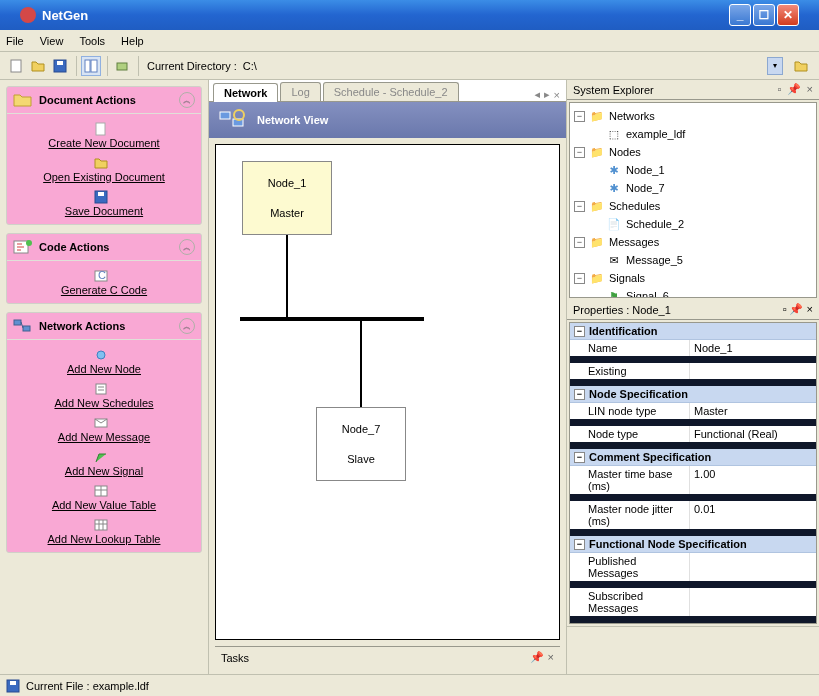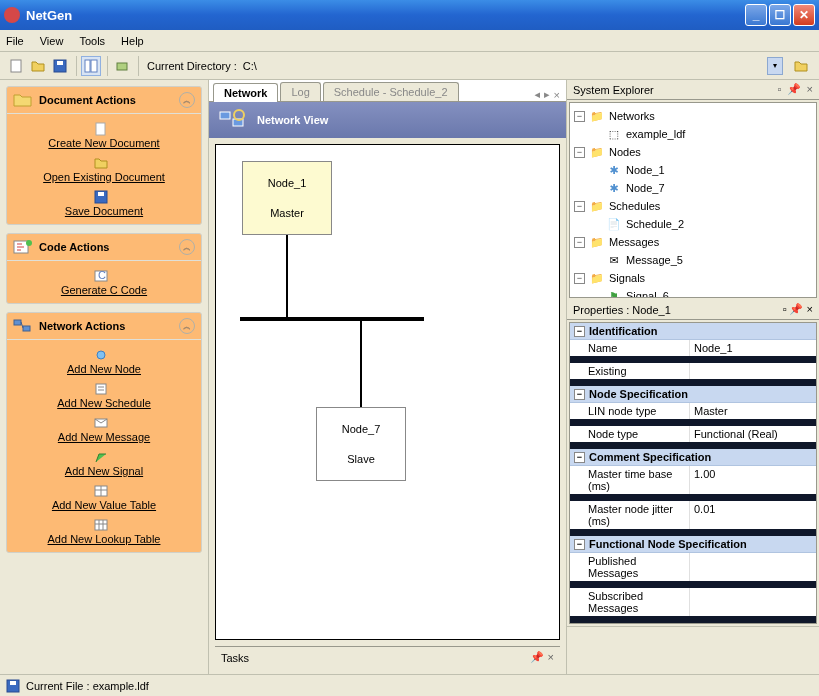--- a/index.html
+++ b/index.html
@@ -1,19 +1,19 @@
 <!DOCTYPE html>
 <html><head>
 <meta charset="utf-8">
 <style>
 * { box-sizing: border-box; margin: 0; padding: 0; font-family: Tahoma, Arial, sans-serif; font-size: 11px; }
 body { background: #ece9d8; width: 819px; height: 696px; overflow: hidden; }
 
 
-.titlebar { height: 30px; background: linear-gradient(to bottom, #3b8de6 0%, #2365d0 50%, #1f5dc2 100%); display: flex; align-items: center; padding: 0 4px; color: #fff; }
+.titlebar { height: 30px; background: linear-gradient(to bottom, #3b8de6 0%, #2365d0 50%, #1f5dc2 100%); display: flex; align-items: center; padding: 0 20px; color: #fff; }
 .titlebar .icon { width: 16px; height: 16px; background: #d44848; border-radius: 50%; margin-right: 6px; }
 .titlebar .title { font-weight: bold; font-size: 13px; flex: 1; }
 .titlebar .btn { width: 22px; height: 22px; margin-left: 2px; border: 1px solid #fff; border-radius: 3px; display: flex; align-items: center; justify-content: center; font-weight: bold; font-size: 12px; }
 .titlebar .min { background: linear-gradient(#7ba7e8,#3a78d2); }
 .titlebar .max { background: linear-gradient(#7ba7e8,#3a78d2); }
 .titlebar .close { background: linear-gradient(#f28a7a,#d23c1e); }
 
 
 .menubar { height: 22px; background: #ece9d8; border-bottom: 1px solid #c0c0b0; display: flex; align-items: center; padding: 0 6px; }
 .menubar span { margin-right: 16px; cursor: default; }
@@ -26,21 +26,21 @@
 .toolbar .cd-value { flex: 1; }
 .toolbar .combo-arrow { width: 16px; height: 18px; background: #c8d8f0; border: 1px solid #8ca8d0; display: flex; align-items: center; justify-content: center; font-size: 8px; }
 
 
 .mainrow { display: flex; height: 594px; }
 .leftpanel { width: 208px; background: #ece9d8; padding: 6px; overflow: hidden; }
 .centerpanel { flex: 1; background: #ece9d8; display: flex; flex-direction: column; border-left: 1px solid #c0c0b0; border-right: 1px solid #c0c0b0; }
 .rightpanel { width: 252px; background: #ece9d8; display: flex; flex-direction: column; }
 
 
-.group { background: #fdba74; border: 1px solid #d0d0c8; border-radius: 3px; margin-bottom: 8px; }
+.group { background: #f9a8d4; border: 1px solid #d0d0c8; border-radius: 3px; margin-bottom: 8px; }
 .group .ghead { display: flex; align-items: center; padding: 4px 6px; border-bottom: 1px solid #e0e0d8; }
 .group .ghead .gicon { width: 20px; height: 18px; margin-right: 6px; display: flex; align-items: center; justify-content: center; }
 .group .ghead .glabel { font-weight: bold; flex: 1; }
 .group .ghead .collapse { width: 16px; height: 16px; border: 1px solid #b0b0a8; border-radius: 8px; display: flex; align-items: center; justify-content: center; font-size: 8px; color: #666; }
 .group .gbody { padding: 4px 6px; }
 .group .action { display: flex; align-items: center; padding: 3px 0; flex-direction: column; }
 .group .action .aicon { width: 18px; height: 16px; margin-right: 6px; display: flex; align-items: center; justify-content: center; }
 .group .action .alabel { text-decoration: underline; color: #000; cursor: pointer; }
 
 
@@ -245,21 +245,21 @@
             </div>
             <div class="alabel">Add New Node</div>
           </div>
         <div class="action">
             <div class="aicon">
               <svg width="14" height="14">
                 <rect x="2" y="2" width="10" height="10" fill="#fff" stroke="#888"></rect>
                 <path d="M4 5h6M4 8h6" stroke="#888"></path>
               </svg>
             </div>
-            <div class="alabel">Add New Schedule</div>
+            <div class="alabel">Add New Schedules</div>
           </div>
         <div class="action">
             <div class="aicon">
               <svg width="14" height="14">
                 <rect x="1" y="3" width="12" height="8" fill="#fff" stroke="#888"></rect>
                 <path d="M1 3l6 4 6-4" stroke="#888" fill="none"></path>
               </svg>
             </div>
             <div class="alabel">Add New Message</div>
           </div>

